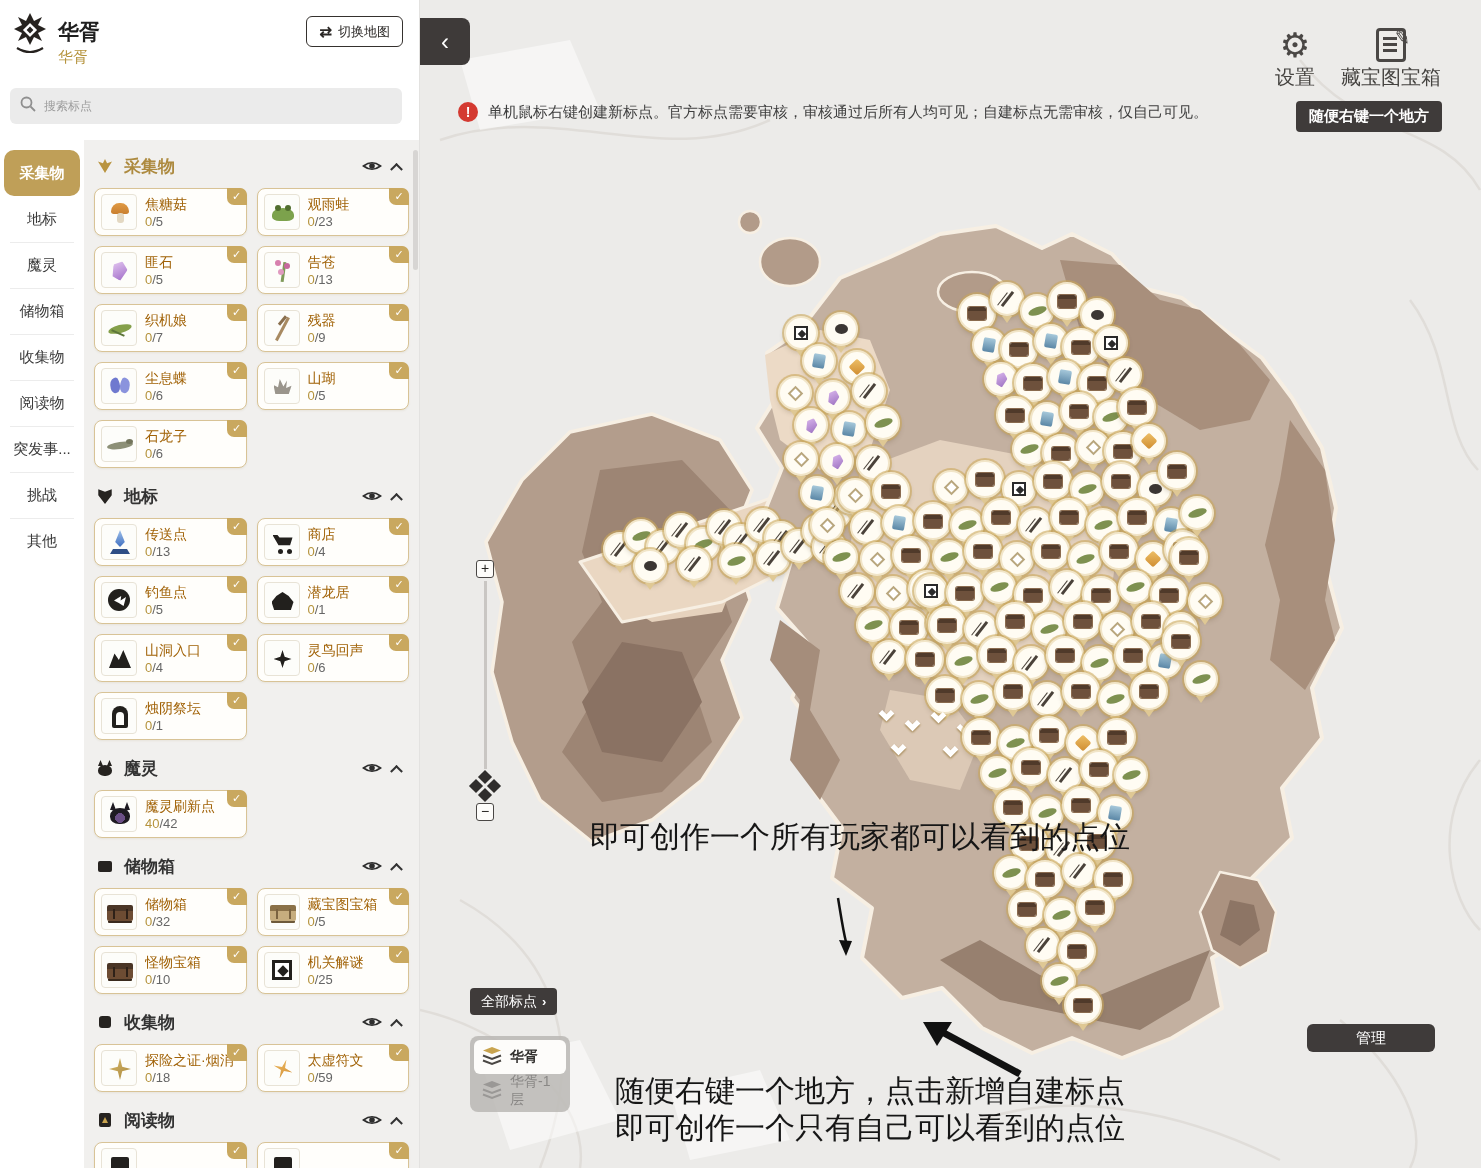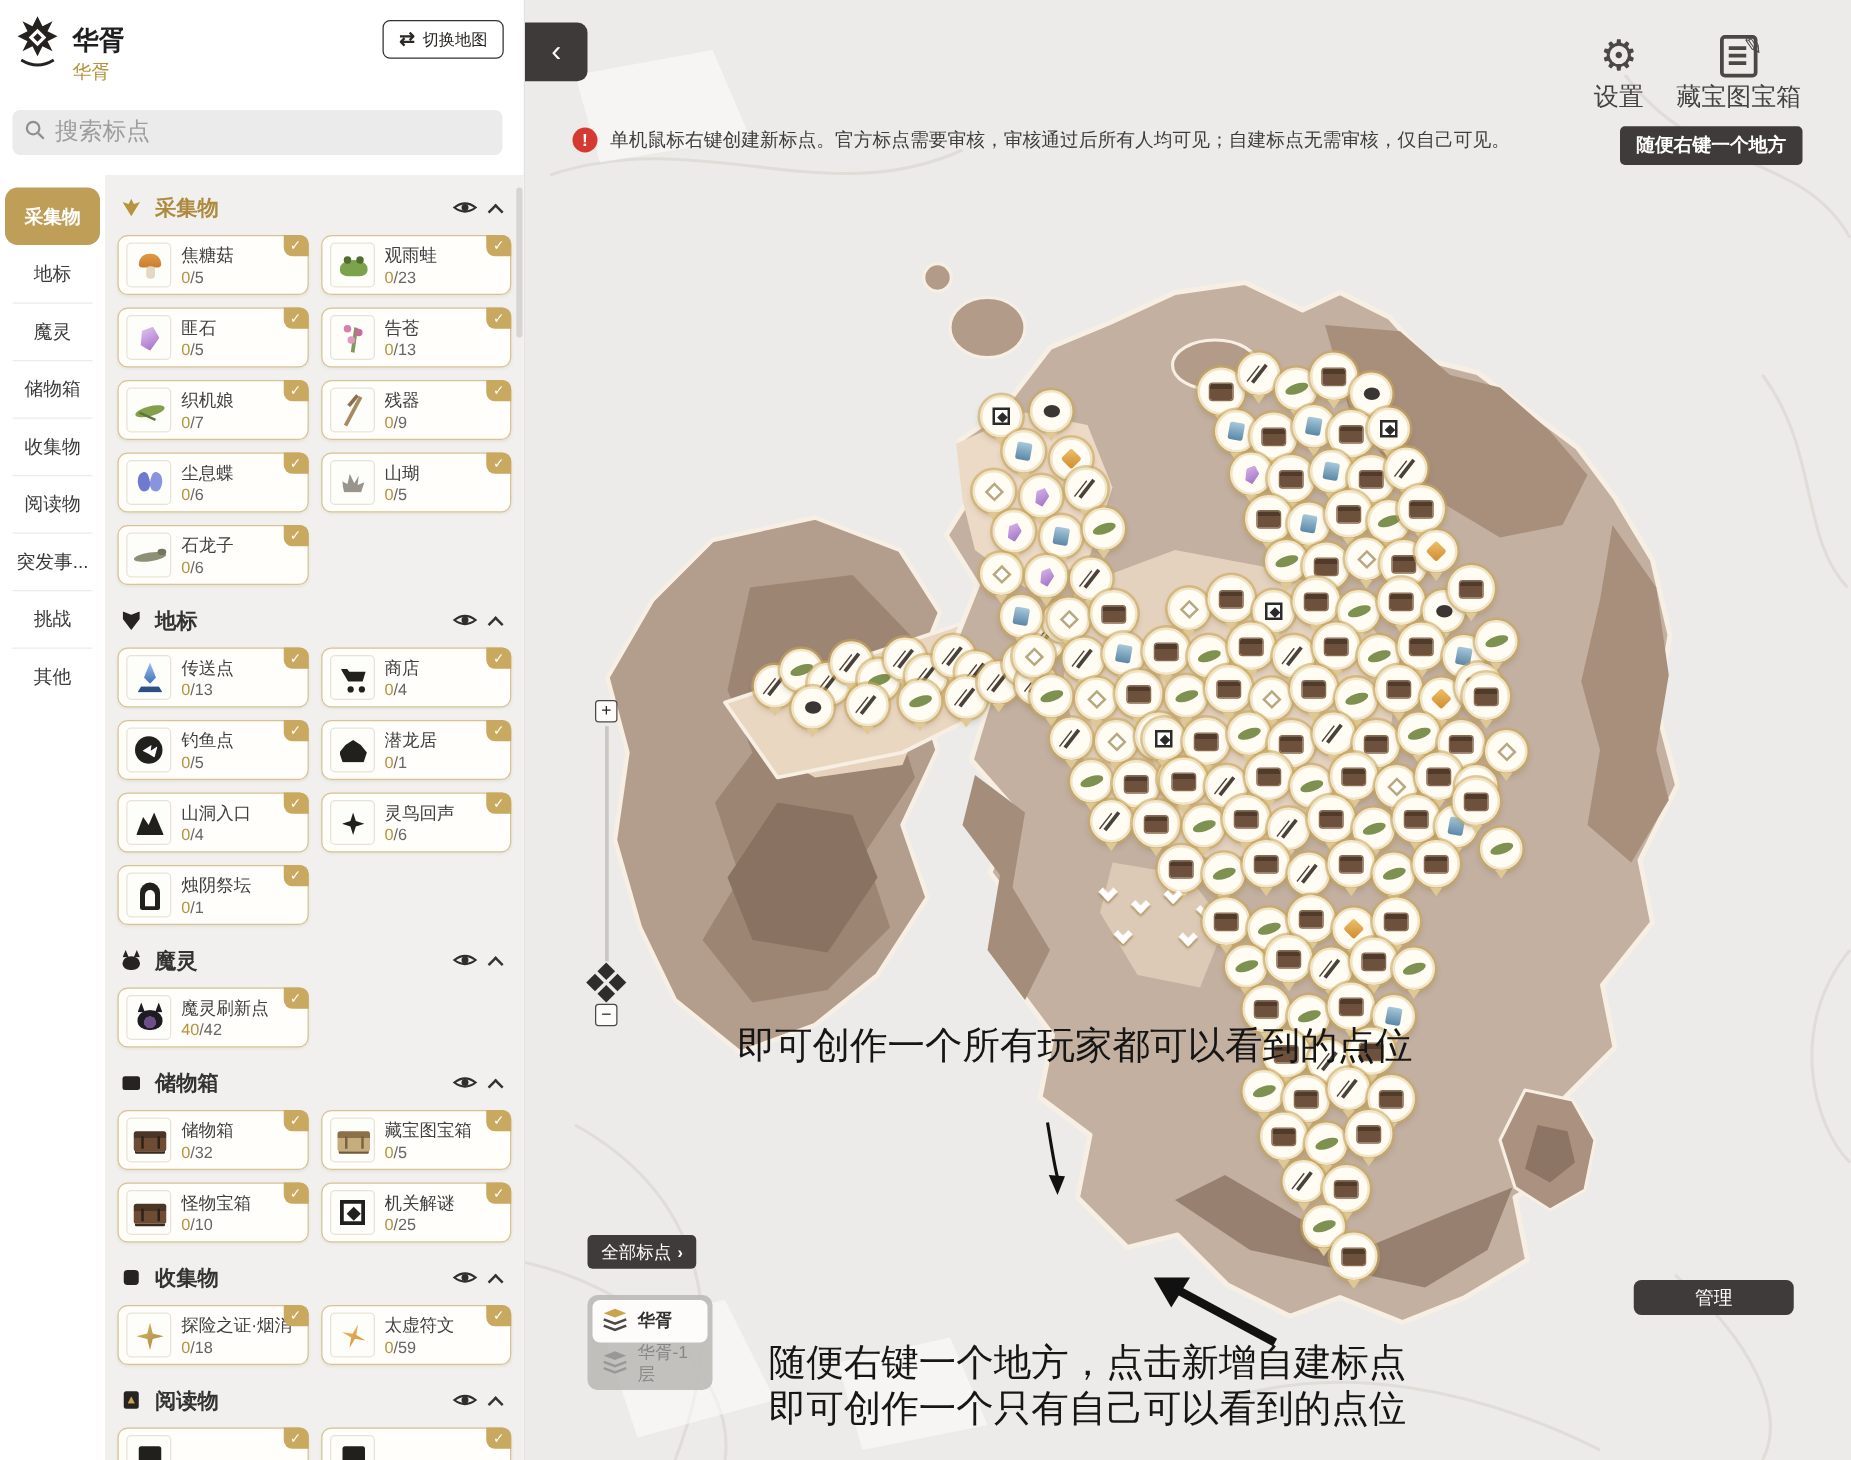--- a/index.html
+++ b/index.html
@@ -13,21 +13,21 @@
   .sb-scroll{position:absolute;right:1px;top:150px;width:5px;height:120px;border-radius:3px;background:#d7d5d3}
   .sb-head{position:relative;height:84px;padding:14px 12px 0 12px}
   .logo{position:absolute;left:10px;top:12px;width:40px;height:44px}
   .sb-title{position:absolute;left:58px;top:18px;font-size:21px;font-weight:bold;color:#1f1f1f}
   .sb-sub{position:absolute;left:58px;top:48px;font-size:15px;color:#b5933c}
   .switch-btn{position:absolute;right:16px;top:16px;height:31px;padding:0 12px;display:flex;align-items:center;gap:6px;
     border:1.5px solid #35312e;border-radius:6px;background:#fff;font-size:13px;color:#2a2725;cursor:pointer}
   .switch-btn .gl{font-size:15px;font-weight:bold;line-height:1}
   .search{position:absolute;left:10px;top:88px;width:392px;height:36px;background:#ebebeb;border-radius:6px;
     display:flex;align-items:center;padding:0 10px;gap:8px}
-  .search input{border:0;outline:0;background:transparent;font-size:19px;color:#4d7c0f;width:100%;
+  .search input{border:0;outline:0;background:transparent;font-size:12px;color:#4d7c0f;width:100%;
     font-family:Liberation Sans, sans-serif}
   .search input::placeholder{color:#9d9d9d}
   .sb-body{position:absolute;left:0;top:140px;right:0;bottom:0;display:flex}
   .rail{width:84px;flex:none;padding:10px 0 0 0}
   .rail-item{margin:0 4px;height:46px;display:flex;align-items:center;justify-content:center;
     font-size:15px;color:#3a3a3a;cursor:pointer;position:relative}
   .rail-item + .rail-item::before{content:"";position:absolute;top:0;left:6px;right:6px;border-top:1px solid #ececec}
   .rail-item.selected{background:#bf9f58;color:#fff;border-radius:10px;font-weight:bold}
   .rail-item.selected::before,.rail-item.selected + .rail-item::before{display:none}
   .panel{flex:1;background:#f1f0ee;padding:6px 8px 0 8px;overflow:hidden}
@@ -37,21 +37,21 @@
   .sec-title.gold{color:#ad8a3f}
   .spacer{flex:1}
   .eye{width:20px;height:16px;display:flex;align-items:center;cursor:pointer}
   .chev{width:9px;height:9px;border-left:2.2px solid #333;border-top:2.2px solid #333;
     transform:rotate(45deg) translate(2px,2px);cursor:pointer;margin-right:6px}
   .grid{display:grid;grid-template-columns:1fr 1fr;gap:10px;padding:2px 2px}
   .card{position:relative;height:48px;background:#fffefb;border:1px solid #d8c396;border-radius:8px;
     display:flex;align-items:center;padding:5px 6px;gap:8px;cursor:pointer;box-shadow:0 1px 2px rgba(160,140,90,.12)}
   .thumb{width:36px;height:36px;border:1px solid #e8e3d6;border-radius:4px;background:#fdfdfa;position:relative;flex:none}
   .c-info{display:flex;flex-direction:column;justify-content:center;min-width:0}
-  .c-name{font-size:14px;color:#404040;white-space:nowrap;overflow:hidden}
+  .c-name{font-size:14px;color:#a16207;white-space:nowrap;overflow:hidden}
   .c-count{font-size:13px;line-height:15px}
   .c-count .cur{color:#b5933c}
   .c-count .tot{color:#666}
   .check{position:absolute;top:-1px;right:-1px;width:20px;height:17px;background:#c9a85f;color:#fff;
     border-radius:0 7px 0 7px;font-size:11px;display:flex;align-items:center;justify-content:center}
 
   
   .t-mushroom::before{content:"";position:absolute;left:9px;top:8px;width:18px;height:11px;border-radius:9px 9px 3px 3px;background:linear-gradient(#e09a44,#c97f2f)}
   .t-mushroom::after{content:"";position:absolute;left:15px;top:18px;width:7px;height:10px;border-radius:3px;background:#e3d8c2}
   .t-frog::before{content:"";position:absolute;left:7px;top:13px;width:22px;height:13px;border-radius:60% 60% 40% 40%;background:#7ca24c}

